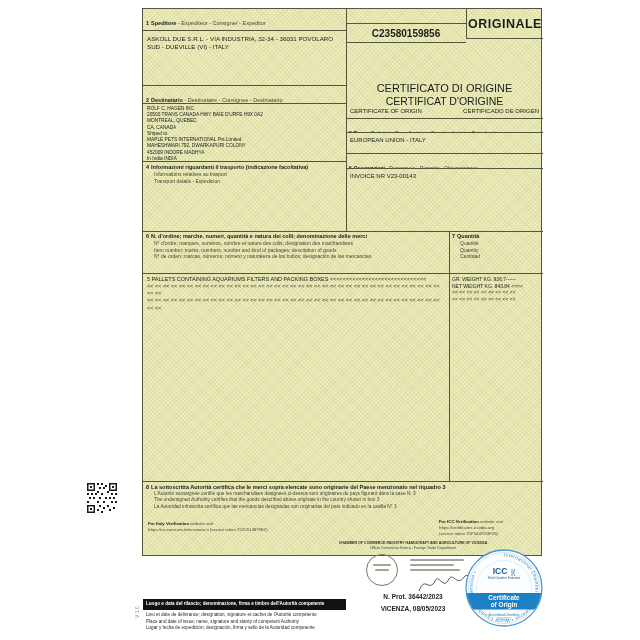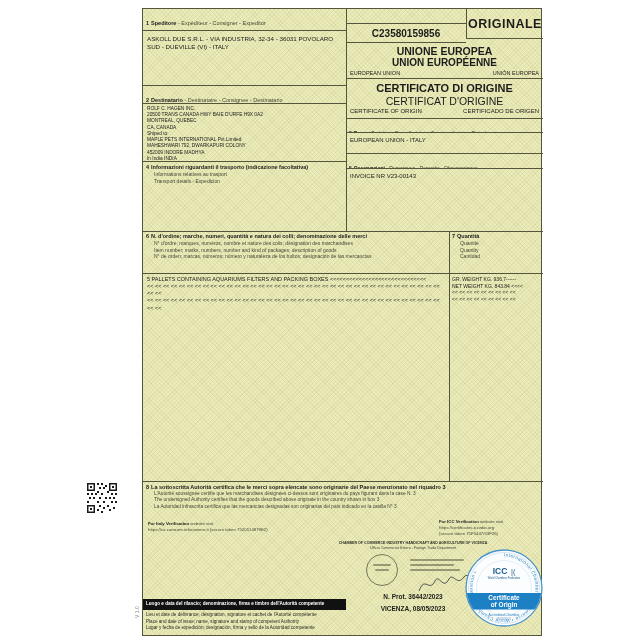--- a/index.html
+++ b/index.html
@@ -4,21 +4,21 @@
 <style>
   *{margin:0;padding:0;box-sizing:border-box}
   html,body{width:640px;height:640px}
   body{
     position:relative;background:#ffffff;
     font-family:"Liberation Sans",sans-serif;color:var(--ink,#1c1c1c);
     overflow:hidden;
   }
   .abs{position:absolute;overflow:hidden}
   .doc{
-    position:absolute;left:142px;top:8px;width:400px;height:628px;
+    position:absolute;left:142px;top:8px;width:400px;height:548px;
     background-color:var(--paper,#ebecba);
     background-image:
       repeating-linear-gradient(45deg, rgba(140,140,70,.10) 0 1px, rgba(0,0,0,0) 1px 3px),
       repeating-linear-gradient(-45deg, rgba(140,140,70,.10) 0 1px, rgba(0,0,0,0) 1px 3px);
     border:1px solid var(--line,#55553d);
     padding-left:16px;
   }
   .bb{border-bottom:1px solid var(--line)}
   .bt{border-top:1px solid var(--line)}
   .bl{border-left:1px solid var(--line)}
@@ -97,31 +97,23 @@
     <div class="f5 sub pre" style="padding-left:8px">Informations relatives au trasport
 Transport details - Expedicion</div>
   </div>
 
   <div class="vline" style="left:203px;top:0;height:222px"></div>
 
   <div class="abs bl bb ctr f125" style="left:323px;top:0;width:77px;height:30px;line-height:30px;font-weight:bold">ORIGINALE</div>
 
   <div class="abs bt bb ctr f95" style="left:203px;top:14px;width:120px;height:20px;line-height:19px;font-weight:600">C23580159856</div>
 
-  <div class="abs bb ctr" style="left:203px;top:34px;width:197px;height:36px;padding-top:2px">
-    <div class="f10" style="font-weight:bold">UNIONE EUROPEA</div>
-    <div class="f95" style="font-weight:bold">UNION EUROPÉENNE</div>
-    <div class="f55" style="display:flex;justify-content:space-between;padding:1px 4px 0 4px">
-      <span>EUROPEAN UNION</span>
-      <span>UNIÓN EUROPEA</span>
-    </div>
-  </div>
 
   <div class="abs bb ctr" style="left:203px;top:70px;width:197px;height:40px;padding-top:3px">
-    <div class="f11" style="font-weight:bold">CERTIFICATO DI ORIGINE</div>
+    <div class="f11" style="font-weight:normal">CERTIFICATO DI ORIGINE</div>
     <div class="f10" style="font-weight:normal">CERTIFICAT D'ORIGINE</div>
     <div class="f6" style="display:flex;justify-content:space-between;padding:1px 4px 0 4px">
       <span>CERTIFICATE OF ORIGIN</span>
       <span>CERTIFICADO DE ORIGEN</span>
     </div>
   </div>
 
   <div class="abs bb" style="left:203px;top:110px;width:197px;height:14px;padding:2px 3px">
     <span class="f5"><span class="num">3</span><span class="blbl">Paese d'origine</span> <span class="sub">- Pays d'origine - Country of origin - País de origen</span></span>
   </div>

